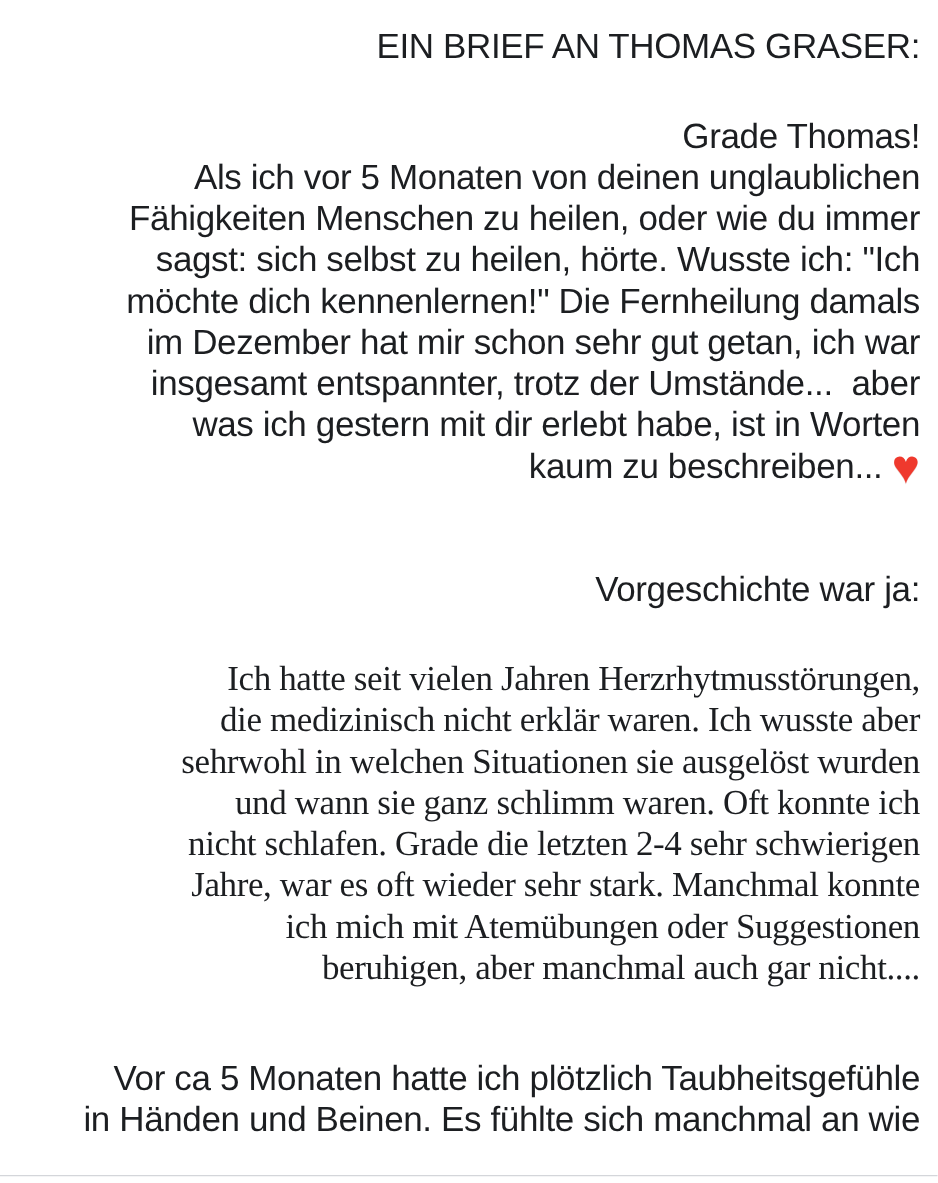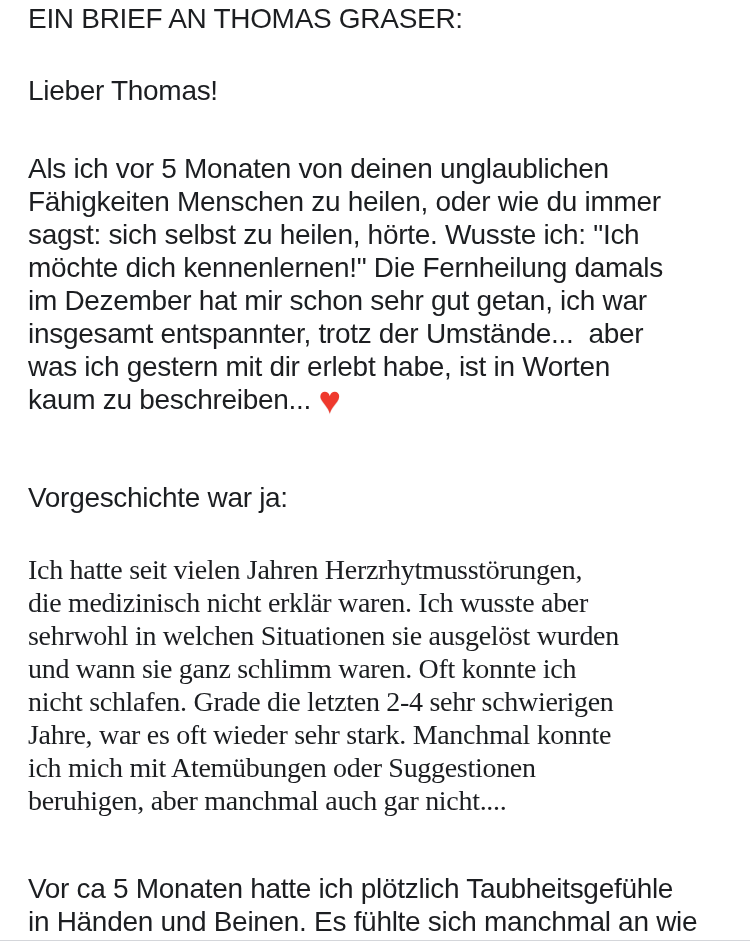--- a/index.html
+++ b/index.html
@@ -11,34 +11,35 @@
     height: 946px;
     background: #ffffff;
     overflow: hidden;
     position: relative;
     font-family: "Liberation Sans", "DejaVu Sans", sans-serif;
   }
   .post {
     box-sizing: border-box;
     height: 940px;
     overflow: hidden;
-    padding: 2px 14px 0 28px;
+    padding: 20px 14px 0 28px;
     color: #1c1e21;
+    text-align: right;
   }
   .post p {
     margin: 0;
     font-size: 28px;
     line-height: 33px;
     letter-spacing: -0.3px;
     font-weight: 400;
     white-space: pre;
     color: #1c1e21;
   }
   .post p.greeting        { margin-top: 39px; }
-  .post p.para-1          { margin-top: 45px; }
+  .post p.para-1          { }
   .post p.section-heading { margin-top: 64px; }
   .post p.para-2          { margin-top: 39px; font-family: Liberation Serif, serif; }
   .post p.para-3          { margin-top: 55px; }
   .heart {
     color: #ef392d;
     font-size: 38px;
     letter-spacing: 0;
     vertical-align: -4px;
     line-height: 33px;
     text-shadow: 0 1px 0 rgba(160,30,20,0.25);
@@ -51,21 +52,21 @@
     height: 1px;
     background: #d4d6da;
   }
 </style>
 </head>
 <body>
 
 <div class="post">
   <p class="heading">EIN BRIEF AN THOMAS GRASER:</p>
 
-  <p class="greeting">Lieber Thomas!</p>
+  <p class="greeting">Grade Thomas!</p>
 
   <p class="para-1"><span>Als ich vor 5 Monaten von deinen unglaublichen
 Fähigkeiten Menschen zu heilen, oder wie du immer
 sagst: sich selbst zu heilen, hörte. Wusste ich: "Ich
 möchte dich kennenlernen!" Die Fernheilung damals
 im Dezember hat mir schon sehr gut getan, ich war
 insgesamt entspannter, trotz der Umstände...  aber
 was ich gestern mit dir erlebt habe, ist in Worten
 kaum zu beschreiben... </span><span class="heart">♥</span></p>
 

